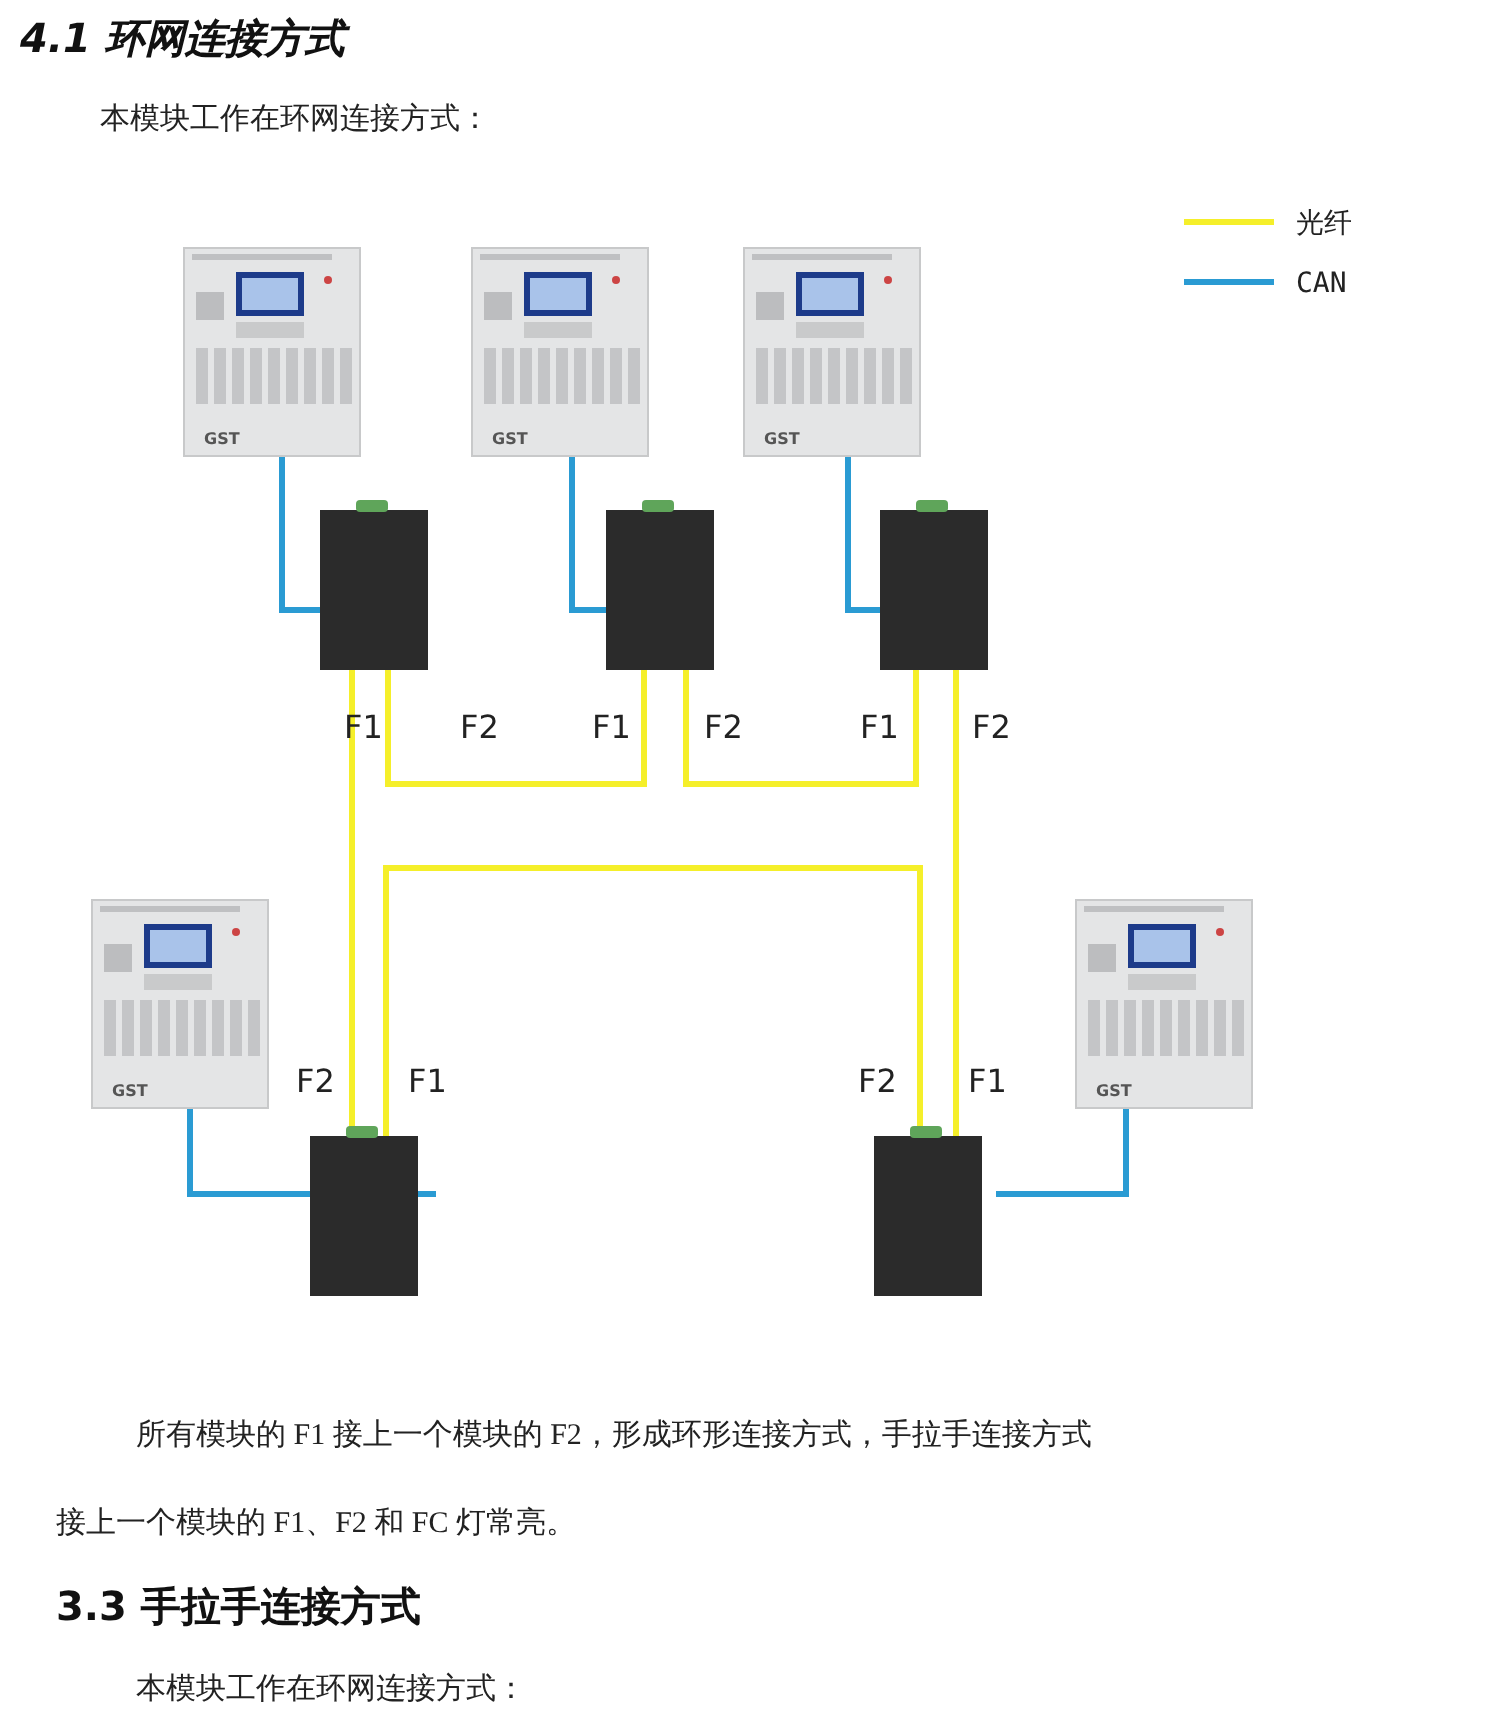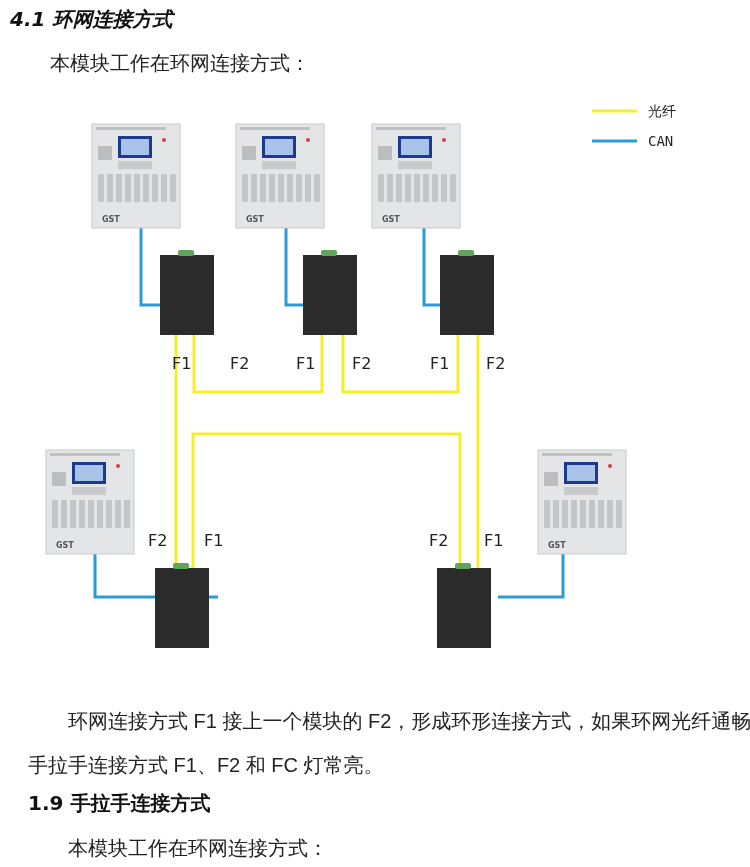--- a/index.html
+++ b/index.html
@@ -1,18 +1,18 @@
 <!DOCTYPE html>
 <html><head>
 <meta charset="utf-8">
 <style>
   html,body{margin:0;padding:0;background:#fff;}
   body{width:750px;height:867px;position:relative;overflow:hidden;font-family:"DejaVu Serif","Liberation Serif",serif;color:#111;}
   .h{position:absolute;font-weight:bold;font-size:20px;font-family:"DejaVu Sans","Liberation Sans",sans-serif;}
-  .p{position:absolute;font-size:20px;font-family:Liberation Sans, sans-serif;color:#222;white-space:nowrap;}
+  .p{position:absolute;font-size:15px;font-family:Liberation Serif, serif;color:#222;white-space:nowrap;}
   svg{position:absolute;left:0;top:0;}
   .lbl{font-family:"DejaVu Sans","Liberation Sans",sans-serif;font-size:16px;fill:#222;}
   .leg{font-family:"DejaVu Sans Mono","Liberation Mono",monospace;font-size:14px;fill:#222;}
 </style>
 </head>
 <body>
 
 <div class="h" style="left:10px;top:6px;font-style:italic;">4.1  环网连接方式</div>
 <div class="p" style="left:50px;top:50px;">本模块工作在环网连接方式：</div>
 
@@ -87,16 +87,16 @@
     <text x="352" y="369" class="lbl">F2</text>
     <text x="430" y="369" class="lbl">F1</text>
     <text x="486" y="369" class="lbl">F2</text>
     <text x="148" y="546" class="lbl">F2</text>
     <text x="204" y="546" class="lbl">F1</text>
     <text x="429" y="546" class="lbl">F2</text>
     <text x="484" y="546" class="lbl">F1</text>
   </g>
 </svg>
 
-<div class="p" style="left:68px;top:708px;">环网连接方式 F1 接上一个模块的 F2，形成环形连接方式，如果环网光纤通畅</div>
-<div class="p" style="left:28px;top:752px;">手拉手连接方式 F1、F2 和 FC 灯常亮。</div>
-<div class="h" style="left:28px;top:790px;">1.9 手拉手连接方式</div>
+<div class="p" style="left:68px;top:708px;">所有模块的 F1 接上一个模块的 F2，形成环形连接方式，手拉手连接方式</div>
+<div class="p" style="left:28px;top:752px;">接上一个模块的 F1、F2 和 FC 灯常亮。</div>
+<div class="h" style="left:28px;top:790px;">3.3 手拉手连接方式</div>
 <div class="p" style="left:68px;top:835px;">本模块工作在环网连接方式：</div>
 
 </body></html>

